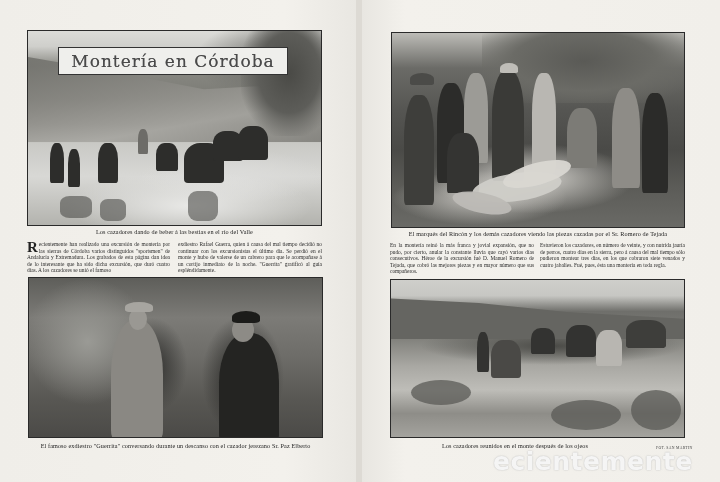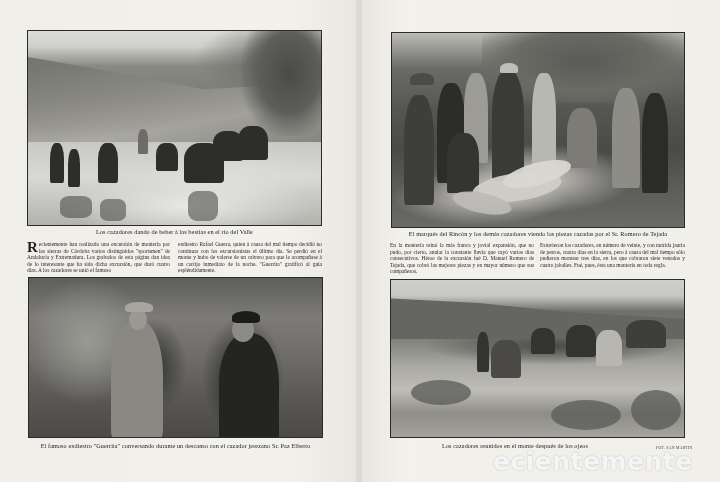--- a/index.html
+++ b/index.html
@@ -112,20 +112,21 @@
     <div class="rider" style="left:70px;top:112px;width:20px;height:40px;"></div>
     <div class="rider" style="left:110px;top:98px;width:10px;height:25px;background:#6d6c68;"></div>
     <div class="rider" style="left:128px;top:112px;width:22px;height:28px;"></div>
     <div class="rider" style="left:156px;top:112px;width:40px;height:40px;"></div>
     <div class="rider" style="left:185px;top:100px;width:30px;height:30px;"></div>
     <div class="rider" style="left:210px;top:95px;width:30px;height:34px;"></div>
     <div class="reflect" style="left:32px;top:165px;width:32px;height:22px;"></div>
     <div class="reflect" style="left:72px;top:168px;width:26px;height:22px;"></div>
     <div class="reflect" style="left:160px;top:160px;width:30px;height:30px;"></div>
   </div>
+  <div class="title-box">Montería en Córdoba</div>
 
   <div class="caption" style="left:27px;top:228px;width:295px;">Los cazadores dando de beber á las bestias en el río del Valle</div>
 
   <div class="body-text" style="left:27px;top:241px;width:143px;">
     <span class="dropcap">R</span><span>ecientemente han realizado una excursión de montería por las sierras de Córdoba varios distinguidos "sportsmen" de Andalucía y Extremadura. Los grabados de esta página dan idea de lo interesante que ha sido dicha excursión, que duró cuatro días. A los cazadores se unió el famoso</span>
   </div>
   <div class="body-text" style="left:178px;top:241px;width:144px;">exdiestro Rafael Guerra, quien á causa del mal tiempo decidió no continuar con los excursionistas el último día. Se perdió en el monte y hubo de valerse de un cabrero para que le acompañase á un cortijo inmediato de la noche. "Guerrita" gratificó al guía espléndidamente.</div>
 
   <div class="photo ph2">
     <div class="person" style="left:82px;top:42px;width:52px;height:120px;background:#8a8883;"></div>

